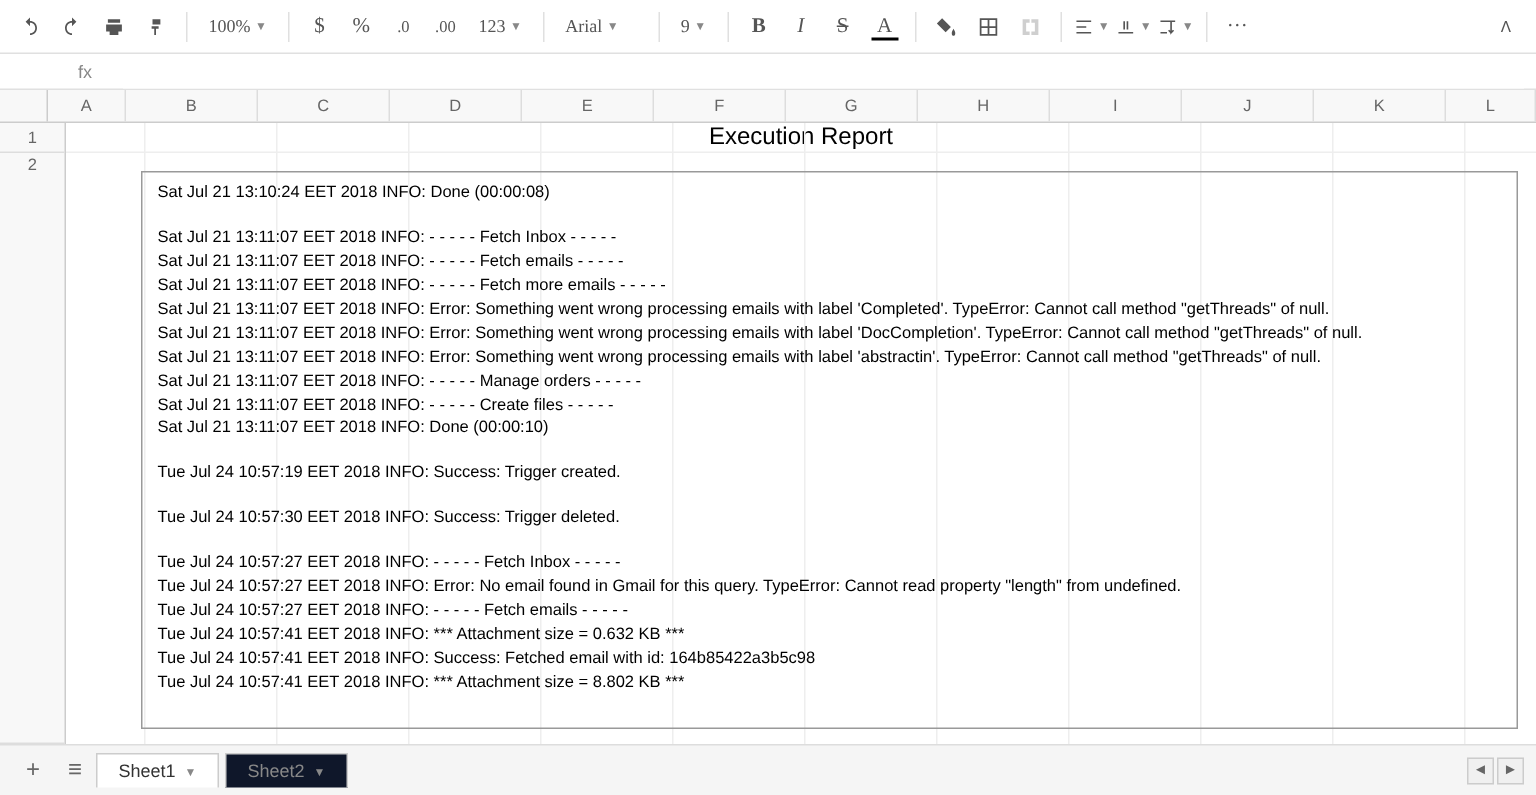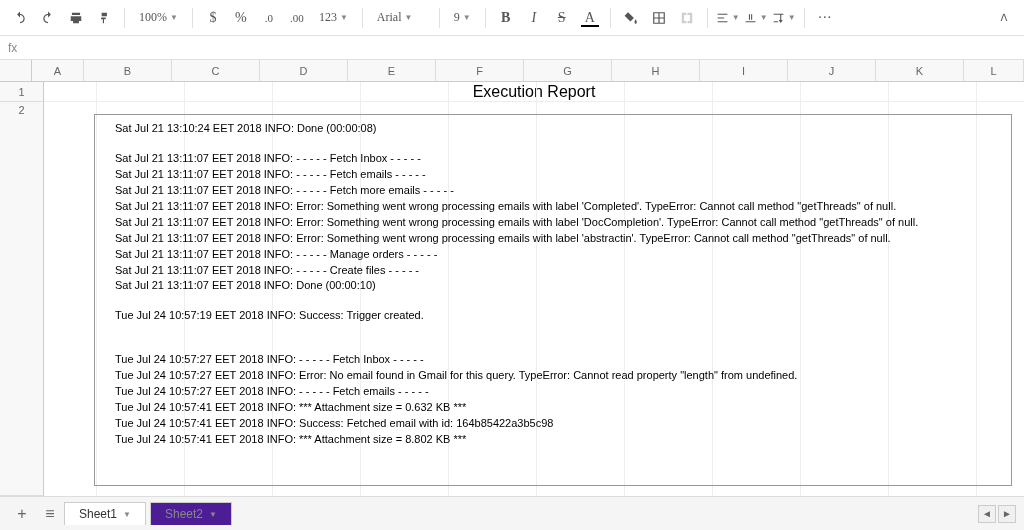--- a/index.html
+++ b/index.html
@@ -8,42 +8,42 @@
 .tb-btn{width:24px;height:24px;display:flex;align-items:center;justify-content:center;cursor:pointer;color:#555;font-size:14px;border-radius:2px;}
 .tb-sep{width:1px;height:20px;background:#e0e0e0;margin:0 4px;}
 .tb-text{padding:0 6px;font-size:12px;color:#555;display:flex;align-items:center;height:24px;cursor:pointer;}
 .tb-drop{font-size:8px;margin-left:3px;color:#888;}
 .tb-font{min-width:60px;}
 .tb-size{min-width:28px;text-align:center;}
 .collapse-area{margin-left:auto;}
 .underline-a{position:relative;}
 .underline-a::after{content:"";position:absolute;left:3px;right:3px;bottom:3px;height:2px;background:#000;}
 .fx-bar{height:24px;border-bottom:1px solid #e0e0e0;display:flex;align-items:center;padding:0 8px;font-size:12px;color:#888;}
-.fx-label{width:30px;}
+.fx-label{width:30px;margin-left:44px;}
 .fx-input{flex:1;border:none;outline:none;height:100%;}
 .grid-area{position:relative;height:436px;overflow:hidden;}
 .col-headers{height:22px;display:flex;border-bottom:1px solid #ccc;background:#f8f8f8;}
 .corner{width:44px;border-right:1px solid #ccc;}
 .col-h{border-right:1px solid #ddd;display:flex;align-items:center;justify-content:center;font-size:11px;color:#666;}
 .rows{display:flex;height:414px;}
 .row-headers{width:44px;background:#f8f8f8;border-right:1px solid #ccc;}
 .row-h{height:20px;border-bottom:1px solid #ddd;display:flex;align-items:center;justify-content:center;font-size:11px;color:#666;}
 .row-h.tall{height:394px;align-items:flex-start;padding-top:2px;}
 .cells{flex:1;position:relative;}
 .cell-row-1{height:20px;border-bottom:1px solid #eee;display:flex;align-items:center;justify-content:center;}
 .title-text{font-size:16px;font-weight:normal;color:#000;text-align:center;width:100%;}
-.content-box{position:absolute;left:50px;top:32px;right:12px;height:372px;border:1px solid #999;padding:6px 20px;font-size:11px;line-height:1.45;color:#000;overflow:hidden;}
+.content-box{position:absolute;left:50px;top:32px;right:12px;height:372px;border:1px solid #999;padding:6px 10px;font-size:11px;line-height:1.45;color:#000;overflow:hidden;}
 .content-box .line{white-space:nowrap;}
 .content-box .blank{height:14px;}
 .grid-lines{position:absolute;inset:0;pointer-events:none;}
 .vline{position:absolute;top:0;bottom:0;width:1px;background:#eee;}
 .bottom-bar{position:absolute;left:0;right:0;bottom:0;height:34px;border-top:1px solid #ddd;display:flex;align-items:center;padding:0 8px;background:#f5f5f5;}
 .bb-btn{width:28px;height:28px;display:flex;align-items:center;justify-content:center;color:#666;cursor:pointer;font-size:16px;}
 .sheet-tab{padding:4px 14px;background:#fff;border:1px solid #ccc;border-bottom:none;margin-right:4px;font-size:12px;cursor:pointer;display:flex;align-items:center;gap:6px;}
-.sheet-tab.inactive{background:#4c1d95;color:#888;}
+.sheet-tab.inactive{background:#0f172a;color:#888;}
 .tab-drop{font-size:8px;color:#888;}
 .scroll-right{margin-left:auto;display:flex;gap:2px;}
 .sb-btn{width:18px;height:18px;border:1px solid #ccc;background:#f0f0f0;display:flex;align-items:center;justify-content:center;font-size:10px;color:#666;cursor:pointer;}
 svg{display:block;}
 </style>
 </head>
 <body>
 
 <div class="toolbar">
   <div class="tb-btn">
@@ -190,20 +190,21 @@
           <div class="line">Sat Jul 21 13:11:07 EET 2018 INFO: - - - - - Fetch more emails - - - - -</div>
           <div class="line">Sat Jul 21 13:11:07 EET 2018 INFO: Error: Something went wrong processing emails with label 'Completed'. TypeError: Cannot call method "getThreads" of null.</div>
           <div class="line">Sat Jul 21 13:11:07 EET 2018 INFO: Error: Something went wrong processing emails with label 'DocCompletion'. TypeError: Cannot call method "getThreads" of null.</div>
           <div class="line">Sat Jul 21 13:11:07 EET 2018 INFO: Error: Something went wrong processing emails with label 'abstractin'. TypeError: Cannot call method "getThreads" of null.</div>
           <div class="line">Sat Jul 21 13:11:07 EET 2018 INFO: - - - - - Manage orders - - - - -</div>
           <div class="line">Sat Jul 21 13:11:07 EET 2018 INFO: - - - - - Create files - - - - -</div>
           <div class="line">Sat Jul 21 13:11:07 EET 2018 INFO: Done (00:00:10)</div>
           <div class="blank"></div>
           <div class="line">Tue Jul 24 10:57:19 EET 2018 INFO: Success: Trigger created.</div>
           <div class="blank"></div>
+          <div class="line">Tue Jul 24 10:57:30 EET 2018 INFO: Success: Trigger deleted.</div>
           <div class="blank"></div>
           <div class="line">Tue Jul 24 10:57:27 EET 2018 INFO: - - - - - Fetch Inbox - - - - -</div>
           <div class="line">Tue Jul 24 10:57:27 EET 2018 INFO: Error: No email found in Gmail for this query. TypeError: Cannot read property "length" from undefined.</div>
           <div class="line">Tue Jul 24 10:57:27 EET 2018 INFO: - - - - - Fetch emails - - - - -</div>
           <div class="line">Tue Jul 24 10:57:41 EET 2018 INFO: *** Attachment size = 0.632 KB ***</div>
           <div class="line">Tue Jul 24 10:57:41 EET 2018 INFO: Success: Fetched email with id: 164b85422a3b5c98</div>
           <div class="line">Tue Jul 24 10:57:41 EET 2018 INFO: *** Attachment size = 8.802 KB ***</div>
         </div>
     </div>
   </div>

